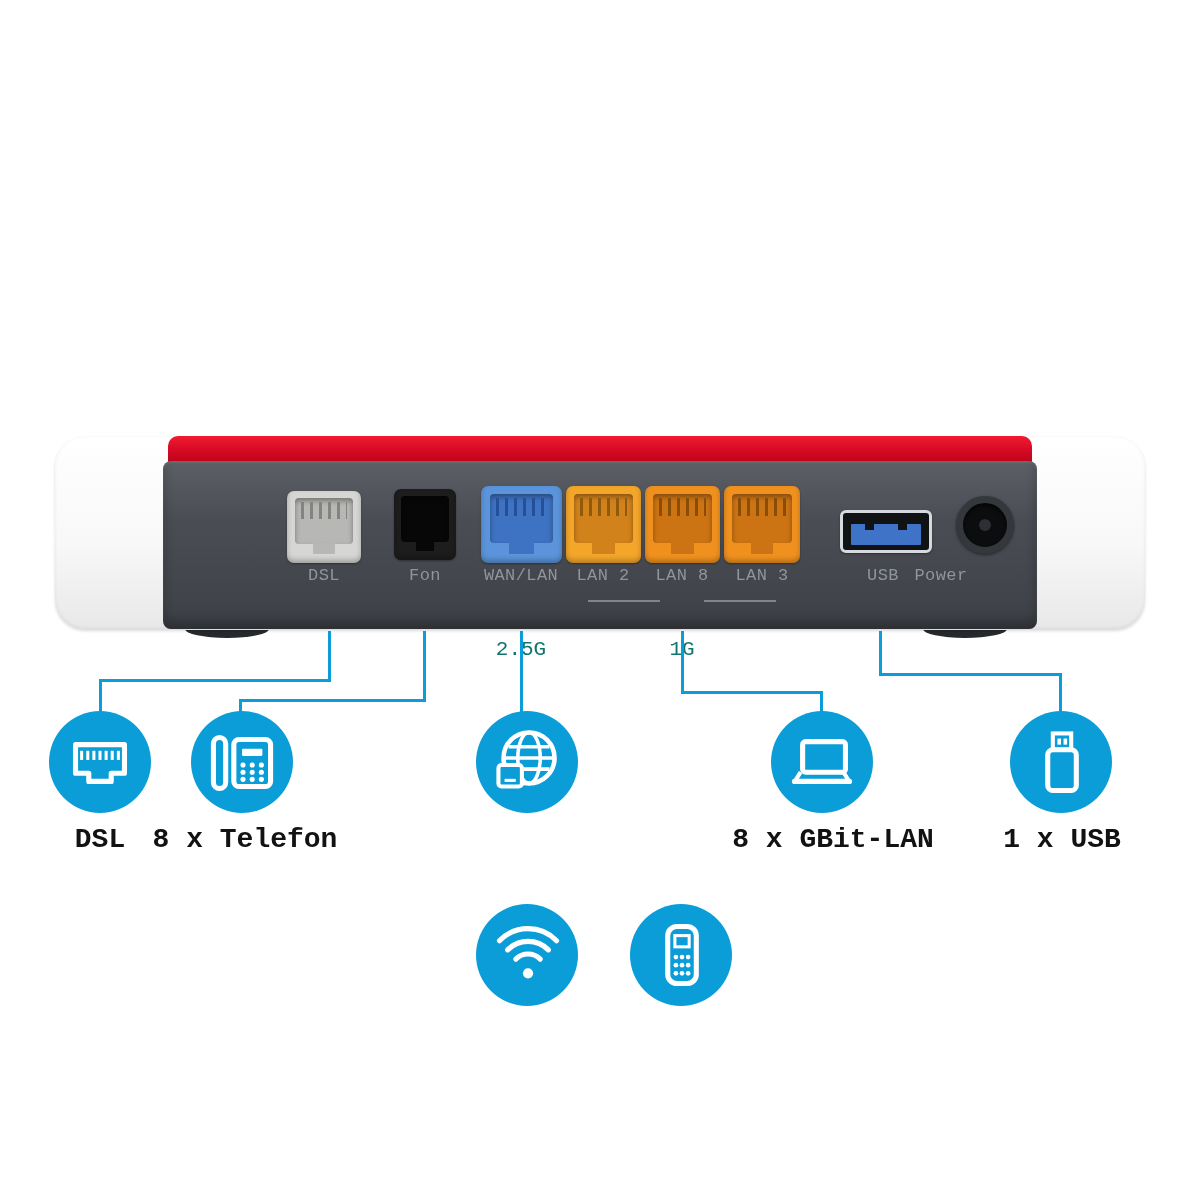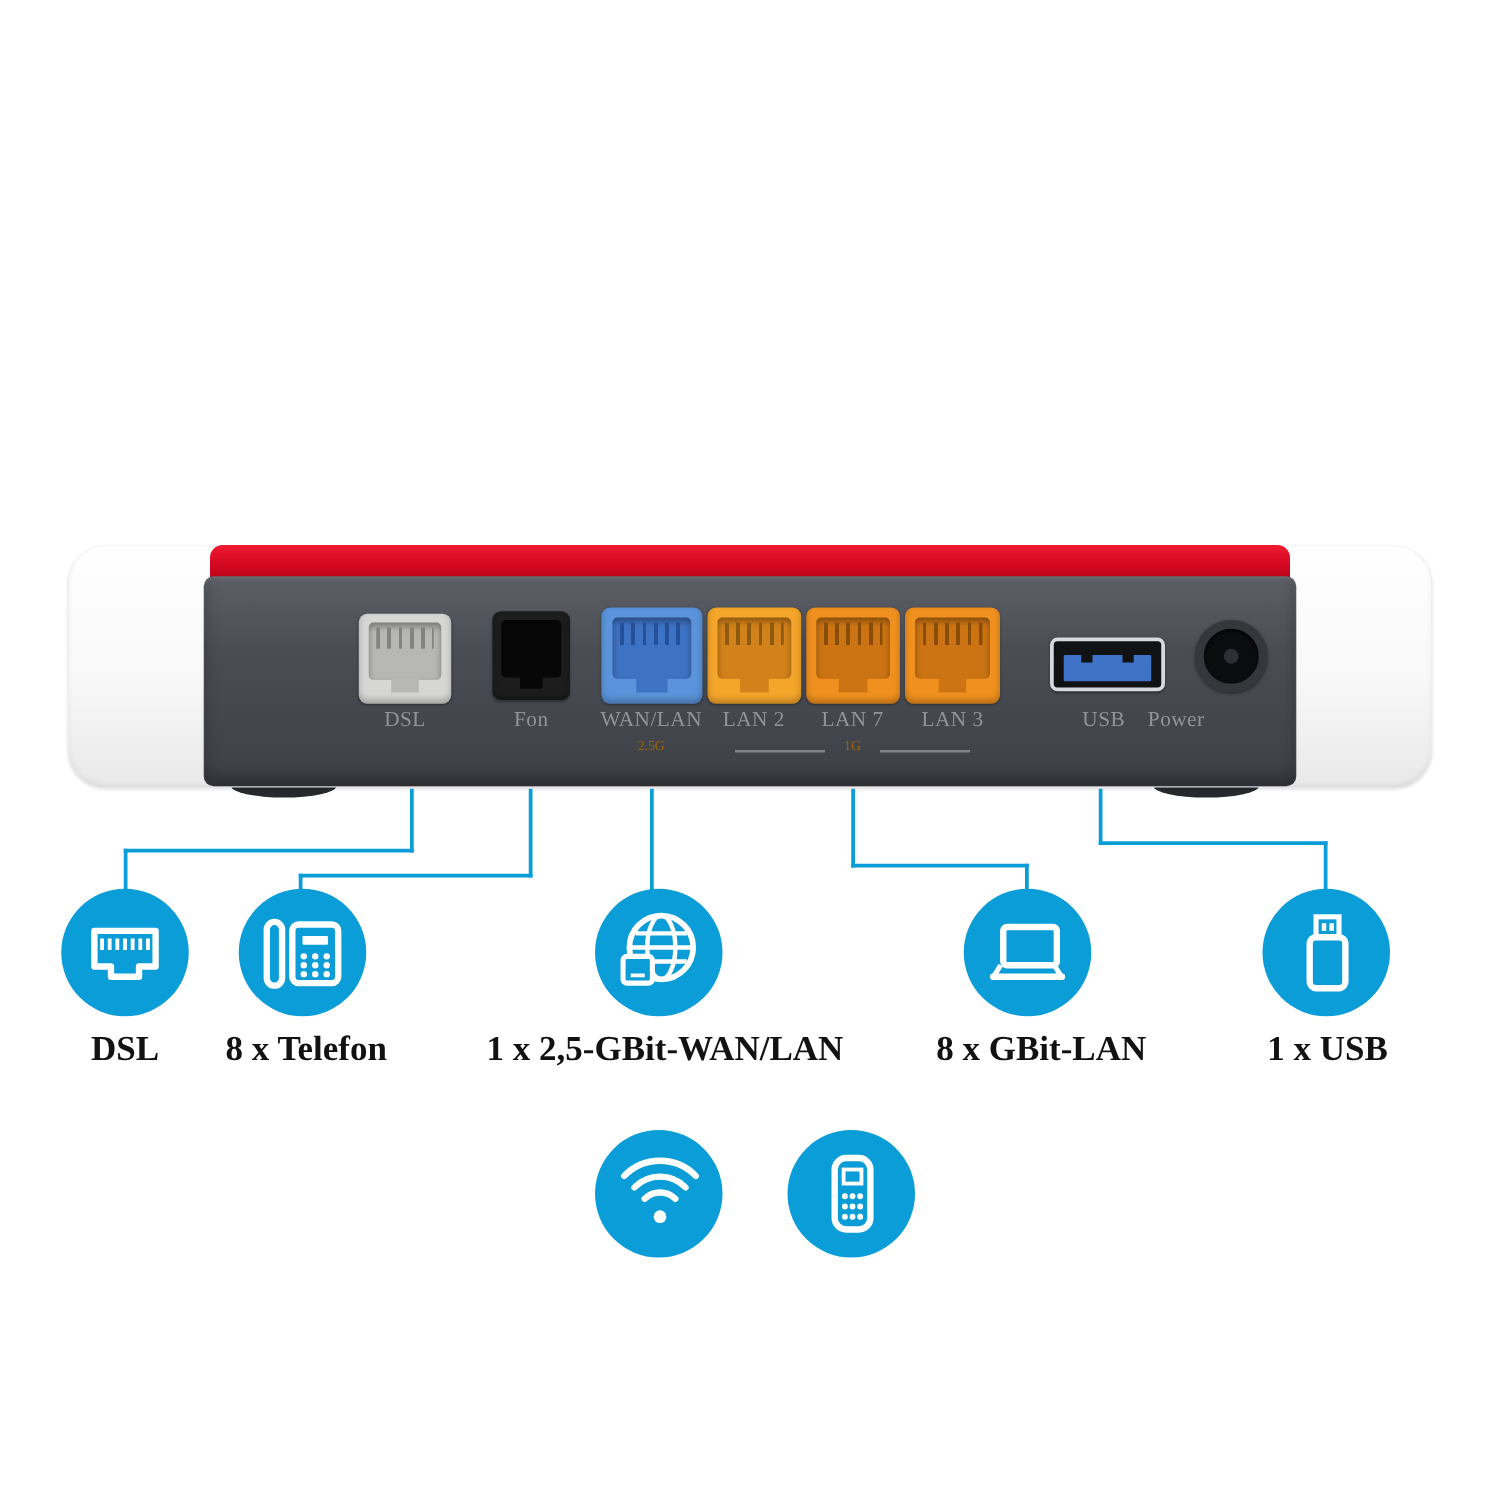--- a/index.html
+++ b/index.html
@@ -1,17 +1,17 @@
 <!DOCTYPE html>
 <html><head>
 <meta charset="utf-8">
 <style>
   html,body{margin:0;padding:0;background:#fff;}
   .canvas{position:relative;width:1200px;height:1200px;background:#ffffff;overflow:hidden;
-          font-family:Liberation Serif, serif;}
+          font-family:Liberation Mono, monospace;}
 
   
   .foot{position:absolute;background:#26292d;border-radius:50%;}
   .device-body{position:absolute;left:55px;top:437px;width:1090px;height:193px;border-radius:30px;
     background:linear-gradient(180deg,#ffffff 0%,#f8f8f8 55%,#e8e8e8 100%);
     box-shadow:0 1px 3px rgba(0,0,0,.15), inset 0 -2px 4px rgba(0,0,0,.06);}
   .red-top{position:absolute;left:168px;top:436px;width:864px;height:29px;
     background:linear-gradient(180deg,#ef1a32 0%,#d40822 55%,#b50317 100%);
     border-radius:10px 10px 4px 4px;}
   .port-panel{position:absolute;left:163px;top:461px;width:874px;height:168px;border-radius:8px;
@@ -34,21 +34,21 @@
   .usb-port .tongue{position:absolute;left:8px;right:8px;top:11px;bottom:5px;background:#3f73c8;border-radius:1px;}
   .usb-port .hole1,.usb-port .hole2{position:absolute;top:11px;width:9px;height:6px;background:#101214;}
   .usb-port .hole1{left:22px;} .usb-port .hole2{right:22px;}
   .power-port{position:absolute;border-radius:50%;background:#0c0d0e;border:7px solid #34383c;
     box-shadow:0 1px 3px rgba(0,0,0,.5), inset 0 2px 4px rgba(0,0,0,.8);}
   .power-port .pin{position:absolute;left:50%;top:50%;width:12px;height:12px;margin:-6px 0 0 -6px;
     border-radius:50%;background:#2c2f33;}
 
   
   .port-label{position:absolute;width:130px;text-align:center;font-size:17px;color:#8f959b;letter-spacing:.4px;}
-  .speed-label{position:absolute;width:130px;text-align:center;font-size:11px;color:#a16207;}
+  .speed-label{position:absolute;width:130px;text-align:center;font-size:21px;color:#0f766e;margin-top:47px;}
   .rule{position:absolute;height:2px;background:#7f858b;}
 
   
   .line{position:absolute;background:#0a9dd8;}
 
   
   .icon-circle{position:absolute;width:102px;height:102px;border-radius:50%;background:#0a9dd8;}
   .icon-circle svg{display:block;width:102px;height:102px;}
   .feat-label{position:absolute;width:360px;text-align:center;font-size:28px;font-weight:700;color:#121212;}
 </style>
@@ -112,21 +112,21 @@
   </div>
 
   <div class="power-port" style="left:956px;top:496px;width:44px;height:44px;">
     <div class="pin"></div>
   </div>
 
   <div class="port-label" style="left:259px;top:566px;">DSL</div>
   <div class="port-label" style="left:360px;top:566px;">Fon</div>
   <div class="port-label" style="left:456px;top:566px;">WAN/LAN</div>
   <div class="port-label" style="left:538px;top:566px;">LAN 2</div>
-  <div class="port-label" style="left:617px;top:566px;">LAN 7</div>
+  <div class="port-label" style="left:617px;top:566px;">LAN 8</div>
   <div class="port-label" style="left:697px;top:566px;">LAN 3</div>
   <div class="port-label" style="left:818px;top:566px;">USB</div>
   <div class="port-label" style="left:876px;top:566px;">Power</div>
 
   <div class="speed-label" style="left:456px;top:591px;">2.5G</div>
   <div class="speed-label" style="left:617px;top:591px;">1G</div>
   <div class="rule" style="left:588px;top:600px;width:72px;"></div>
   <div class="rule" style="left:704px;top:600px;width:72px;"></div>
 
   <div class="line" style="left:328px;top:631px;width:3px;height:51px;"></div>
@@ -205,21 +205,20 @@
     <svg viewBox="0 0 100 100">
       <rect x="42" y="22" width="18" height="16" fill="none" stroke="#fff" stroke-width="4"></rect>
       <rect x="46.5" y="27" width="3.5" height="6" fill="#fff"></rect>
       <rect x="52.5" y="27" width="3.5" height="6" fill="#fff"></rect>
       <rect x="37" y="38" width="28" height="40" rx="5" fill="none" stroke="#fff" stroke-width="5"></rect>
     </svg>
   </div>
 
   <div class="feat-label" style="left:-80px;top:824px;">DSL</div>
   <div class="feat-label" style="left:65px;top:824px;">8 x Telefon</div>
-  <div class="feat-label" style="left:352px;top:824px;">1 x 2,5-GBit-WAN/LAN</div>
   <div class="feat-label" style="left:653px;top:824px;">8 x GBit-LAN</div>
   <div class="feat-label" style="left:882px;top:824px;">1 x USB</div>
 
   <div class="icon-circle" style="left:476px;top:904px;">
     <svg viewBox="0 0 100 100">
       <circle cx="51" cy="68" r="5" fill="#fff"></circle>
       <path d="M39 54 a17 17 0 0 1 24 0" stroke="#fff" stroke-width="5" fill="none" stroke-linecap="round"></path>
       <path d="M31 45 a28 28 0 0 1 40 0" stroke="#fff" stroke-width="5" fill="none" stroke-linecap="round"></path>
       <path d="M23 36 a39 39 0 0 1 56 0" stroke="#fff" stroke-width="5" fill="none" stroke-linecap="round"></path>
     </svg>

